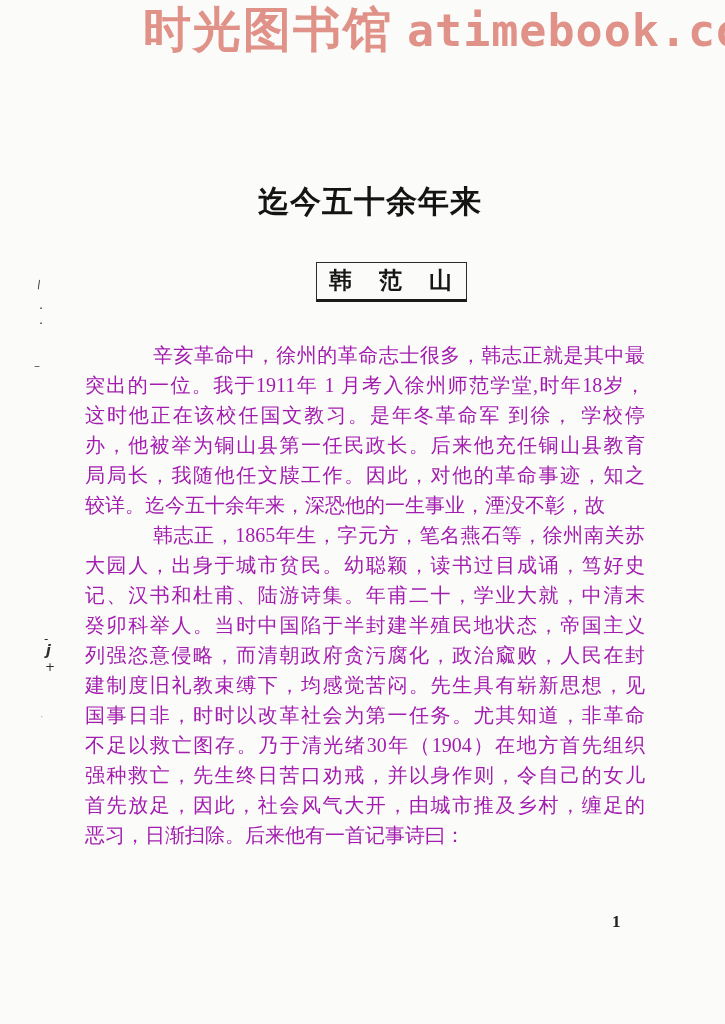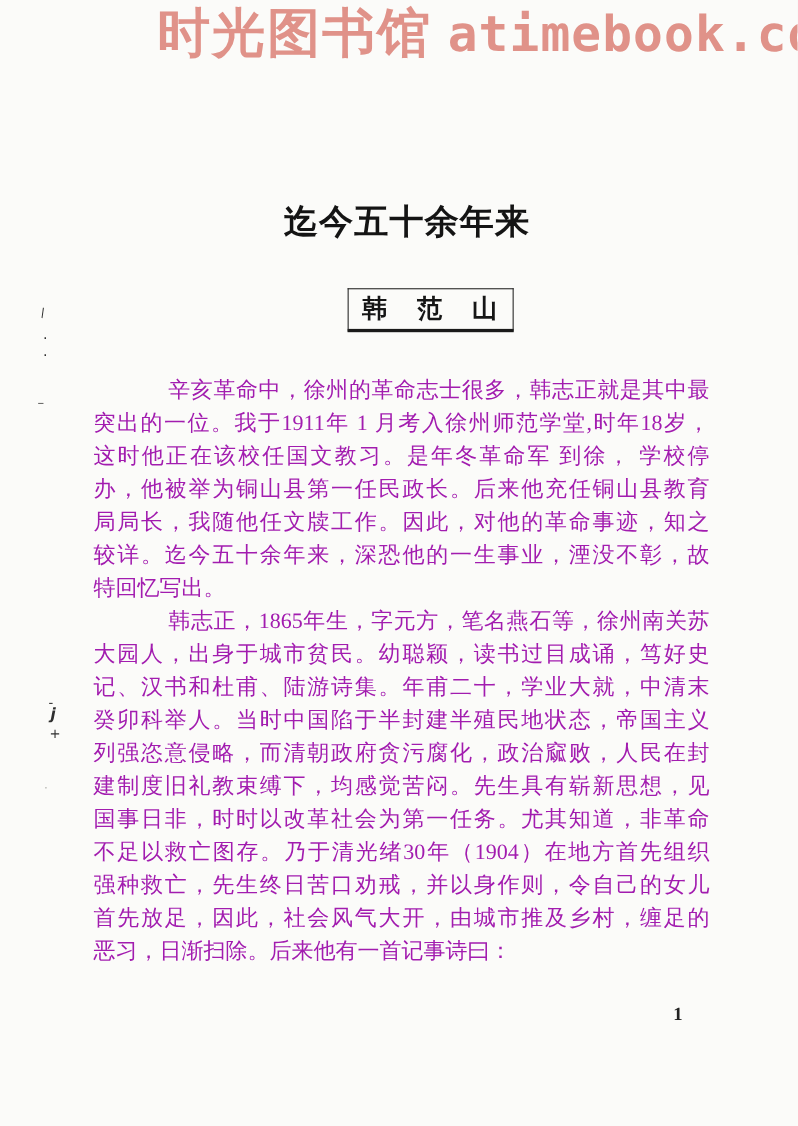--- a/index.html
+++ b/index.html
@@ -118,21 +118,20 @@
   </div>
 
   <div class="body-text">
     <div class="para">
         <div class="line">辛亥革命中，徐州的革命志士很多，韩志正就是其中最</div>
         <div class="line">突出的一位。我于1911年 1 月考入徐州师范学堂,时年18岁，</div>
         <div class="line">这时他正在该校任国文教习。是年冬革命军 到徐， 学校停</div>
         <div class="line">办，他被举为铜山县第一任民政长。后来他充任铜山县教育</div>
         <div class="line">局局长，我随他任文牍工作。因此，对他的革命事迹，知之</div>
         <div class="line">较详。迄今五十余年来，深恐他的一生事业，湮没不彰，故</div>
-        <div class="line">特回忆写出。</div>
       </div>
     <div class="para">
         <div class="line">韩志正，1865年生，字元方，笔名燕石等，徐州南关苏</div>
         <div class="line">大园人，出身于城市贫民。幼聪颖，读书过目成诵，笃好史</div>
         <div class="line">记、汉书和杜甫、陆游诗集。年甫二十，学业大就，中清末</div>
         <div class="line">癸卯科举人。当时中国陷于半封建半殖民地状态，帝国主义</div>
         <div class="line">列强恣意侵略，而清朝政府贪污腐化，政治窳败，人民在封</div>
         <div class="line">建制度旧礼教束缚下，均感觉苦闷。先生具有崭新思想，见</div>
         <div class="line">国事日非，时时以改革社会为第一任务。尤其知道，非革命</div>
         <div class="line">不足以救亡图存。乃于清光绪30年（1904）在地方首先组织</div>

